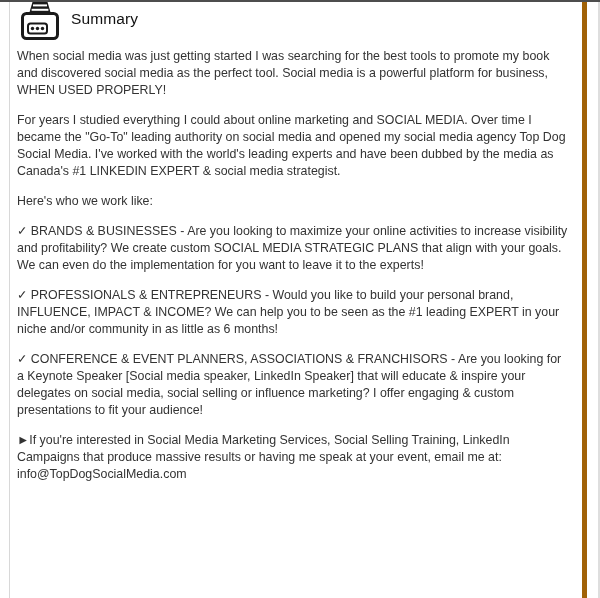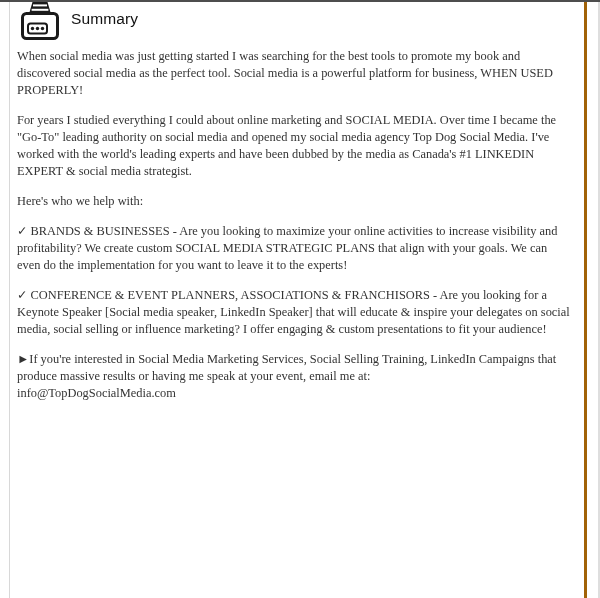--- a/index.html
+++ b/index.html
@@ -31,21 +31,21 @@
     background: #dedede;
   }
   .card {
     position: absolute;
     top: 2px;
     left: 9px;
     width: 578px;
     bottom: 0;
     background: #ffffff;
     border-left: 1px solid #d8d8d8;
-    border-right: 3px solid #a16207;
+    border-right: 5px solid #a16207;
     box-sizing: border-box;
   }
   .header {
     position: relative;
     height: 44px;
   }
   .icon-wrap {
     position: absolute;
     left: 10px;
     top: 0;
@@ -64,21 +64,20 @@
   }
   .body-text {
     padding: 2px 12px 0 7px;
   }
   .body-text p {
     margin: 0 0 13px 0;
     font-size: 12.4px;
     line-height: 17px;
     color: #333333;
     white-space: pre-line;
-    font-family: Liberation Serif, serif;
   }
 </style>
 </head>
 <body>
 
 <div class="page">
   <div class="top-line"></div>
   <div class="right-edge"></div>
 
   <div class="card">
@@ -94,20 +93,21 @@
           <circle cx="17.5" cy="26.5" r="1.7" fill="#1a1a1a"></circle>
           <circle cx="22.5" cy="26.5" r="1.7" fill="#1a1a1a"></circle>
         </svg>
       </span>
       <h2 class="section-title">Summary</h2>
     </div>
 
     <div class="body-text">
       <p>When social media was just getting started I was searching for the best tools to promote my book and discovered social media as the perfect tool. Social media is a powerful platform for business, WHEN USED PROPERLY!</p>
       <p>For years I studied everything I could about online marketing and SOCIAL MEDIA. Over time I became the "Go-To" leading authority on social media and opened my social media agency Top Dog Social Media. I've worked with the world's leading experts and have been dubbed by the media as Canada's #1 LINKEDIN EXPERT &amp; social media strategist.</p>
-      <p>Here's who we help with:</p>
+      <p>Here's who we work like:</p>
       <p>✓ BRANDS &amp; BUSINESSES - Are you looking to maximize your online activities to increase visibility and profitability? We create custom SOCIAL MEDIA STRATEGIC PLANS that align with your goals. We can even do the implementation for you want to leave it to the experts!</p>
+      <p>✓ PROFESSIONALS &amp; ENTREPRENEURS - Would you like to build your personal brand, INFLUENCE, IMPACT &amp; INCOME? We can help you to be seen as the #1 leading EXPERT in your niche and/or community in as little as 6 months!</p>
       <p>✓ CONFERENCE &amp; EVENT PLANNERS, ASSOCIATIONS &amp; FRANCHISORS - Are you looking for a Keynote Speaker [Social media speaker, LinkedIn Speaker] that will educate &amp; inspire your delegates on social media, social selling or influence marketing? I offer engaging &amp; custom presentations to fit your audience!</p>
       <p>►If you're interested in Social Media Marketing Services, Social Selling Training, LinkedIn Campaigns that produce massive results or having me speak at your event, email me at:
 info@TopDogSocialMedia.com</p>
     </div>
   </div>
 </div>
 
 </body></html>

